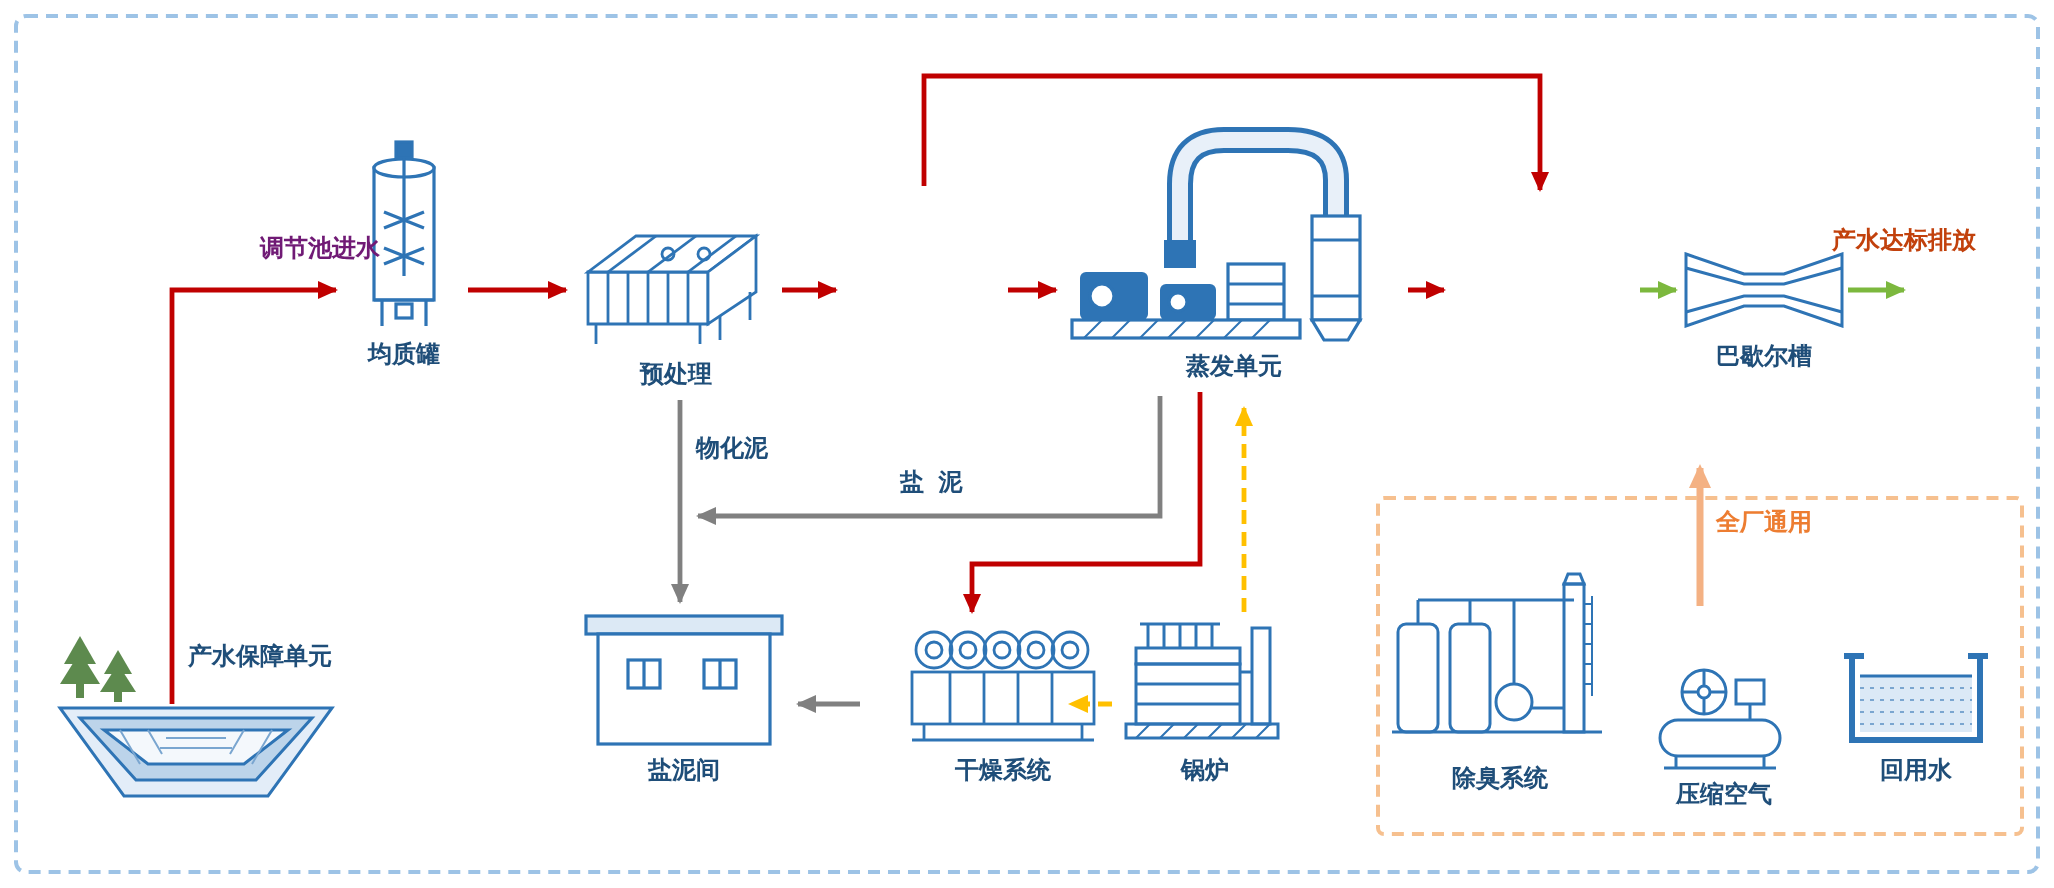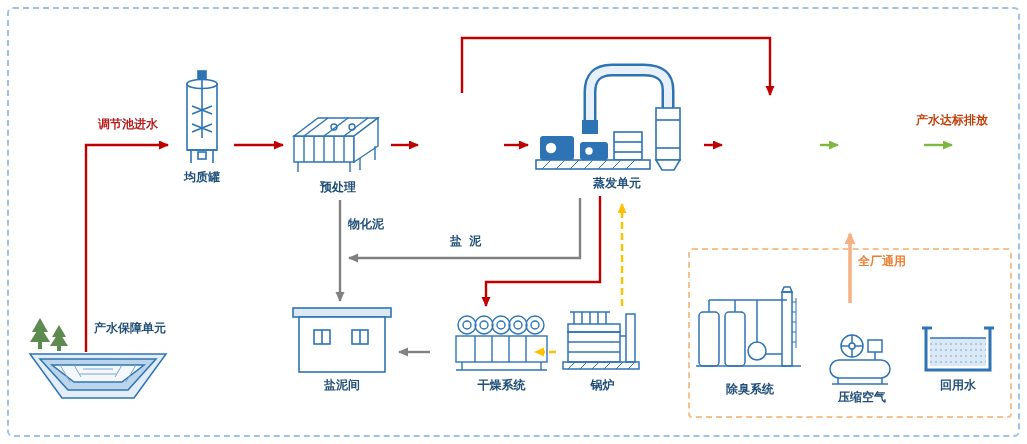--- a/index.html
+++ b/index.html
@@ -6,21 +6,21 @@
   html,body { width:1027px; height:444px; background:#ffffff;
               font-family:"Liberation Sans", sans-serif; }
   .canvas { position:relative; width:1027px; height:444px; background:#fff; overflow:hidden; }
   .outer-frame { position:absolute; left:7px; top:7px; width:1013px; height:430px;
                  border:2px dashed #9dc3e6; border-radius:6px; }
   .arrows { position:absolute; left:0; top:0; }
   .node { position:absolute; display:flex; flex-direction:column; align-items:center; }
   .node-label { margin-top:3px; font-size:12px; font-weight:bold; color:#1f4e79;
                 white-space:nowrap; text-align:center; line-height:1.1; }
   .flow-label { position:absolute; font-size:12px; font-weight:bold; white-space:nowrap; }
-  .lbl-inlet { color:#b91c1c; }
+  .lbl-inlet { color:#701a75;margin-left:32px; }
   .lbl-discharge { color:#c2410c; }
   .lbl-sludge { color:#1f4e79;font-family:Liberation Mono, monospace; }
   .lbl-utility { color:#ed7d31; }
   .utility-box { position:absolute; left:688px; top:248px; width:324px; height:170px;
                  border:2px dashed #f6c08f; border-radius:4px; }
   .icon { display:block; }
 </style>
 </head>
 <body>
 
@@ -129,20 +129,30 @@
           <rect x="50" y="58" width="16" height="14"></rect>
         </g>
         <circle cx="19" cy="86" r="6" fill="#fff"></circle>
         <circle cx="57" cy="89" r="4.5" fill="#fff"></circle>
       </g>
     </svg>
     <div class="node-label">蒸发单元</div>
   </div>
 
 
+  <div class="node" style="left:842px;top:126px;width:80px">
+    <svg class="icon" width="80" height="38" viewBox="0 0 80 38">
+      <g stroke="#2e74b5" stroke-width="1.5" fill="none">
+        <polygon points="1,1 30,11 50,11 79,1 79,37 50,27 30,27 1,37"></polygon>
+        <polyline points="1,8 30,16 50,16 79,8"></polyline>
+        <polyline points="1,30 30,22 50,22 79,30"></polyline>
+      </g>
+    </svg>
+    <div class="node-label" style="margin-top:8px">巴歇尔槽</div>
+  </div>
 
   <div class="node" style="left:292px;top:306px;width:100px">
     <svg class="icon" width="100" height="70" viewBox="0 0 100 70">
       <g stroke="#2e74b5" stroke-width="1.6" fill="none">
         <rect x="1" y="2" width="98" height="9" fill="#dce9f5"></rect>
         <rect x="7" y="11" width="86" height="55" fill="#fff"></rect>
         <rect x="22" y="24" width="16" height="14"></rect>
         <line x1="30" y1="24" x2="30" y2="38"></line>
         <rect x="60" y="24" width="16" height="14"></rect>
         <line x1="68" y1="24" x2="68" y2="38"></line>

